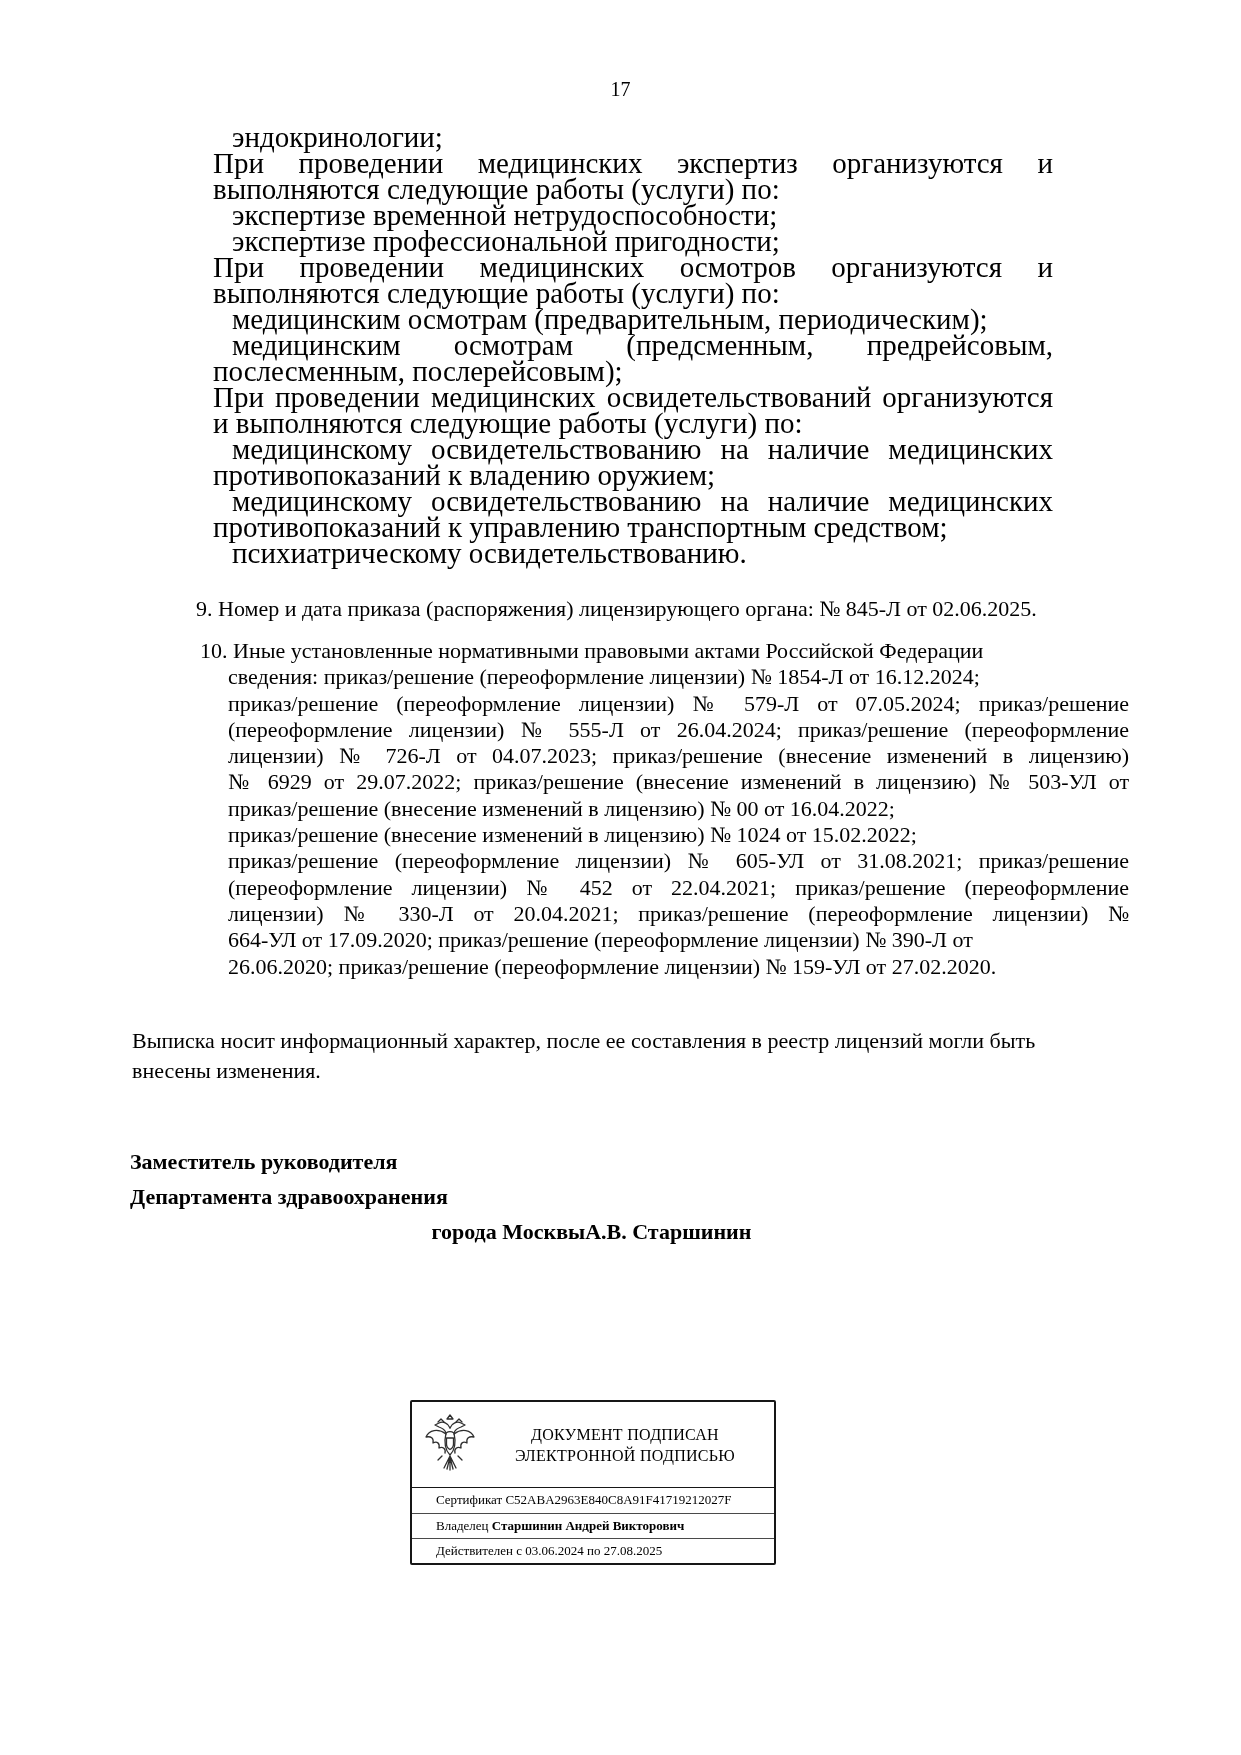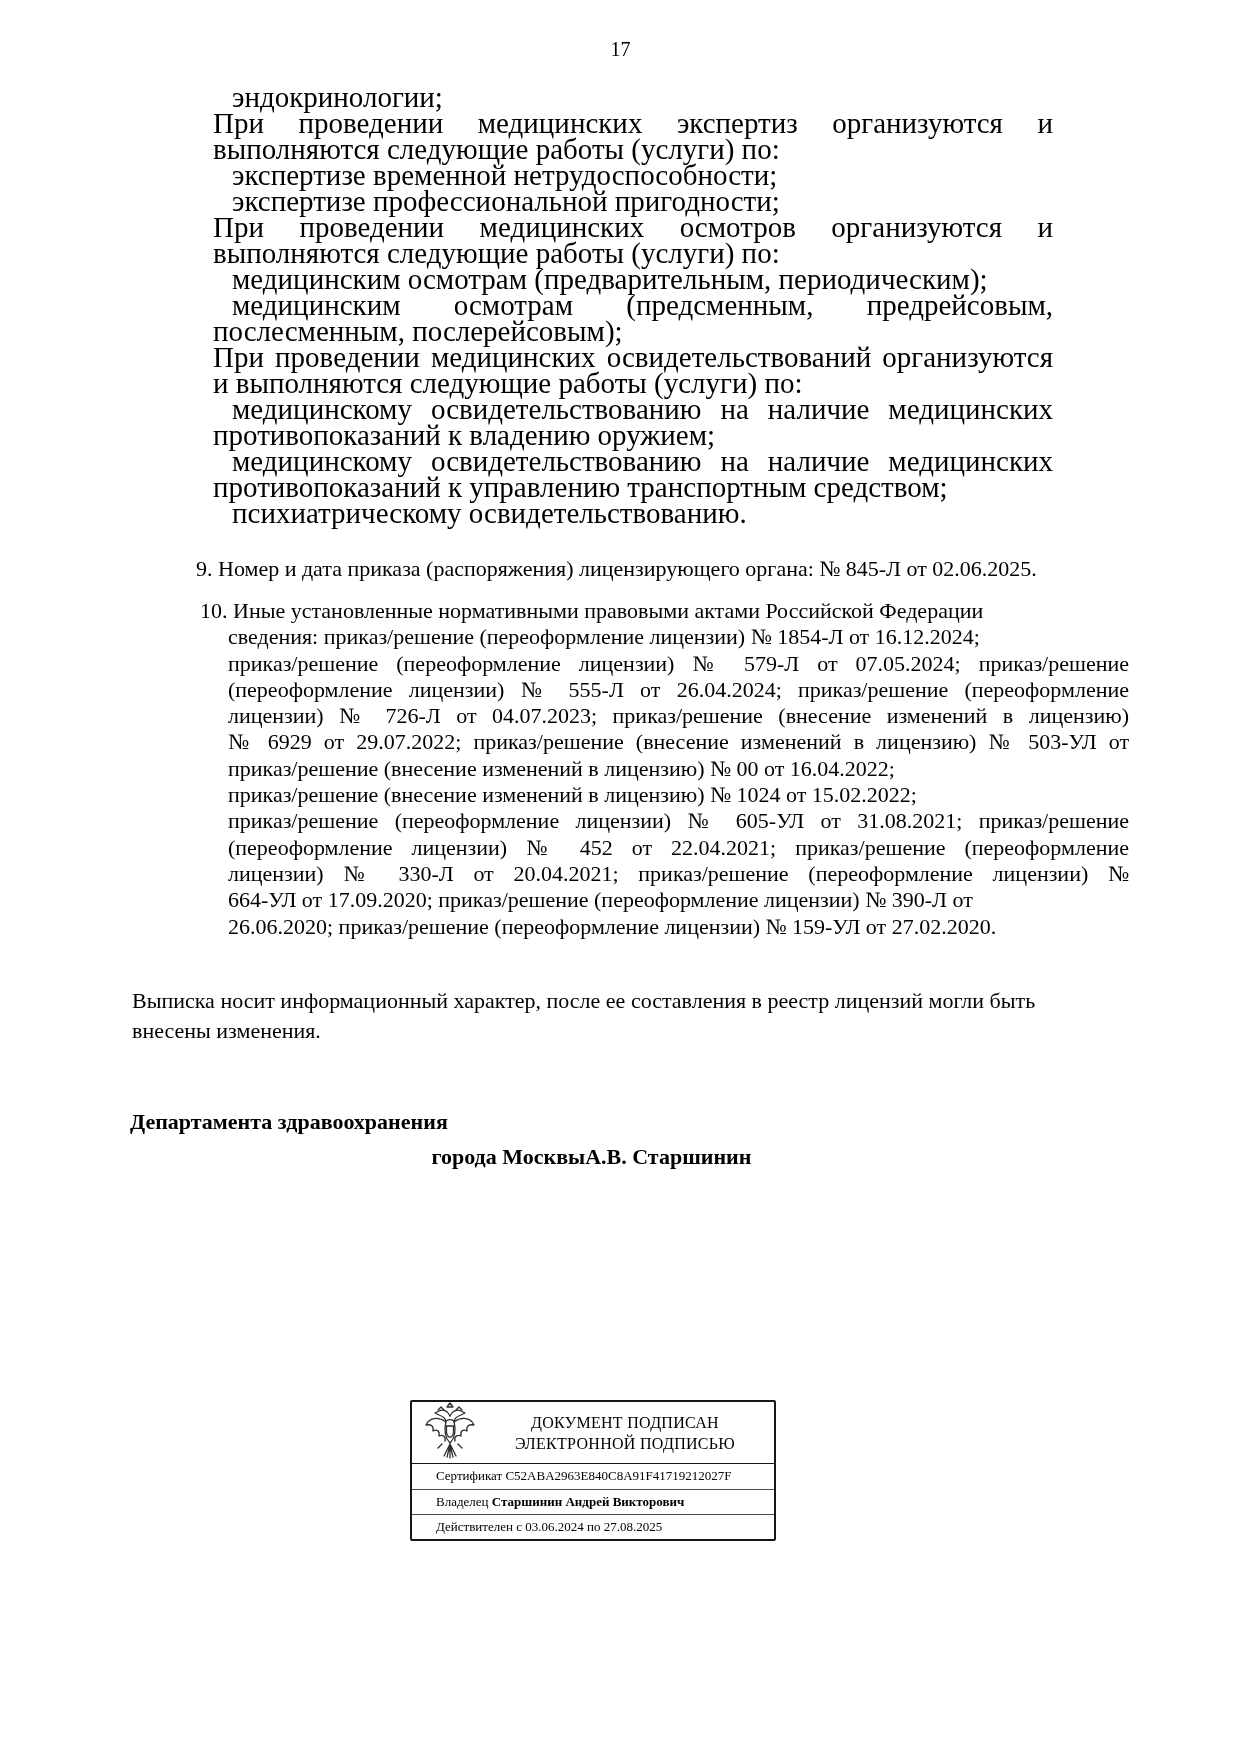--- a/index.html
+++ b/index.html
@@ -7,21 +7,21 @@
   body {
     width: 1241px; height: 1755px;
     font-family: "Liberation Serif", serif;
     color: #000;
     position: relative;
     overflow: hidden;
   }
   .page { width: 1241px; height: 1755px; background: #fff; position: relative; }
 
   .page-number {
-    padding-top: 36px;
+    padding-top: 76px;
     text-align: center;
     font-size: 20px;
     line-height: 26px;
   }
 
   .body-block {
     margin: 22px 188px 0 213px;
     font-size: 29px;
     line-height: 26px;
     text-align: justify;
@@ -62,21 +62,21 @@
     position: absolute;
     left: 410px; top: 1400px;
     width: 366px;
     border: 2px solid #161616;
     border-radius: 2px;
     background: #fff;
   }
   .stamp-header {
     display: flex;
     align-items: center;
-    height: 62px;
+    height: 86px;
     border-bottom: 1px solid #161616;
   }
   .stamp-emblem { width: 70px; flex: none; padding-left: 12px; }
   .stamp-title {
     flex: 1;
     text-align: center;
     font-size: 16px;
     line-height: 21px;
     padding-right: 6px;
     letter-spacing: 0.3px;
@@ -126,20 +126,21 @@
     <div class="line fill">приказ/решение (переоформление лицензии) № 605-УЛ от 31.08.2021; приказ/решение</div>
     <div class="line fill">(переоформление лицензии) № 452 от 22.04.2021; приказ/решение (переоформление</div>
     <div class="line fill">лицензии) № 330-Л от 20.04.2021; приказ/решение (переоформление лицензии) №</div>
     <div class="line">664-УЛ от 17.09.2020; приказ/решение (переоформление лицензии) № 390-Л от</div>
     <div class="line">26.06.2020; приказ/решение (переоформление лицензии) № 159-УЛ от 27.02.2020.</div>
   </div>
 
   <div class="note">Выписка носит информационный характер, после ее составления в реестр лицензий могли быть внесены изменения.</div>
 
   <div class="signature">
+    <div>Заместитель руководителя</div>
     <div>Департамента здравоохранения</div>
     <div class="sig-row3">
       <span>города Москвы</span>
       <span>А.В. Старшинин</span>
     </div>
   </div>
 
   <div class="stamp">
     <div class="stamp-header">
       <div class="stamp-emblem">

